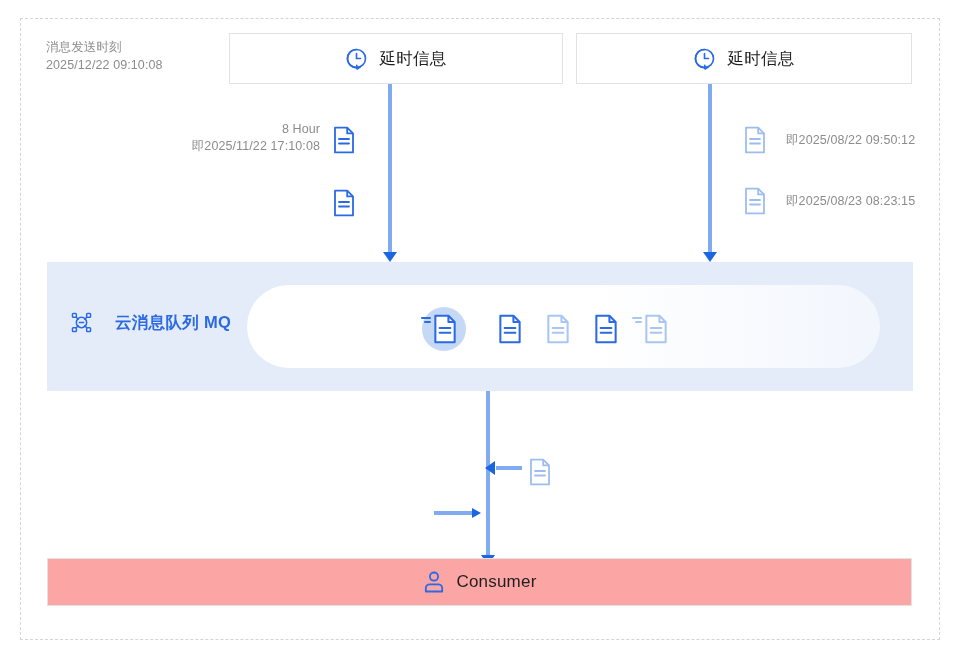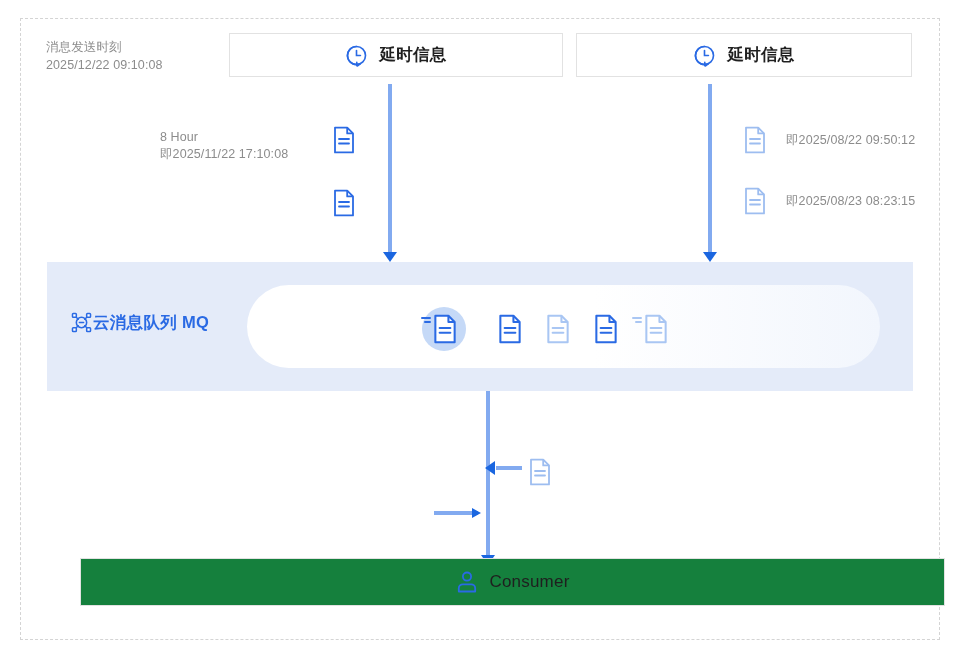--- a/index.html
+++ b/index.html
@@ -38,29 +38,28 @@
     width: 190px;
     font-size: 12.5px;
     line-height: 18px;
     color: #8c8c8c;
     letter-spacing: 0.1px;
   }
 
   
   .delay-box {
     top: 33px;
-    height: 44px;
+    height: 51px;
     background: #fff;
     border: 1px solid #e2e2e2;
     box-sizing: border-box;
     display: flex;
     align-items: center;
     justify-content: center;
     gap: 11px;
-    font-weight: bold;
   }
   #delay-box-1 { left: 229px; width: 334px; }
   #delay-box-2 { left: 576px; width: 336px; }
   .delay-box .label {
     font-size: 16.5px;
     color: #1f1f1f;
     letter-spacing: 0.3px;
   }
   .clock-ico { width: 23px; height: 23px; display:block; }
 
@@ -75,26 +74,25 @@
     width: 0; height: 0;
     border-left: 7px solid transparent;
     border-right: 7px solid transparent;
     border-top: 10px solid #1a66e0;
   }
   #ahead-1 { left: 383px; top: 252px; }
   #ahead-2 { left: 703px; top: 252px; }
 
   
   .msg-entry-left {
-    text-align: left;
+    text-align: right;
     font-size: 12.5px;
     line-height: 17px;
     color: #8c8c8c;
     letter-spacing: 0.1px;
-    margin-top: 8px;
   }
   #msg-left-1 { left: 160px; top: 121px; width: 160px; }
   #msg-left-2 { left: 160px; top: 184px; width: 160px; }
   .doc-ico-left { width: 24px; height: 28px; }
   #doc-left-1 { left: 332px; top: 126px; }
   #doc-left-2 { left: 332px; top: 189px; }
 
   
   .msg-entry-right {
     text-align: left;
@@ -111,21 +109,21 @@
   
   #mq-band {
     left: 47px; top: 262px;
     width: 866px; height: 129px;
     background: #e4ebf9;
   }
   #mq-label {
     left: 70px; top: 311px;
     display: flex;
     align-items: center;
-    gap: 0;
+    gap: 22px;
   }
   #mq-label .text {
     font-size: 16.5px;
     font-weight: bold;
     color: #2a6ae4;
     letter-spacing: 0.3px;
   }
   .mq-ico { width: 23px; height: 23px; display:block; }
 
   
@@ -191,28 +189,27 @@
     width: 0; height: 0;
     border-top: 5px solid transparent;
     border-bottom: 5px solid transparent;
     border-left: 9px solid #1a66e0;
   }
 
   
   #consumer-box {
     left: 47px; top: 558px;
     width: 865px; height: 48px;
-    background: #15803d;
+    background: #fca5a5;
     border: 1px solid #e2e2e2;
     box-sizing: border-box;
     display: flex;
     align-items: center;
     justify-content: center;
     gap: 10px;
-    margin-left: 33px;
   }
   #consumer-box .label {
     font-size: 17px;
     color: #1f1f1f;
     letter-spacing: 0.2px;
   }
   .person-ico { width: 24px; height: 24px; display:block; }
 </style>
 </head>
 <body>

